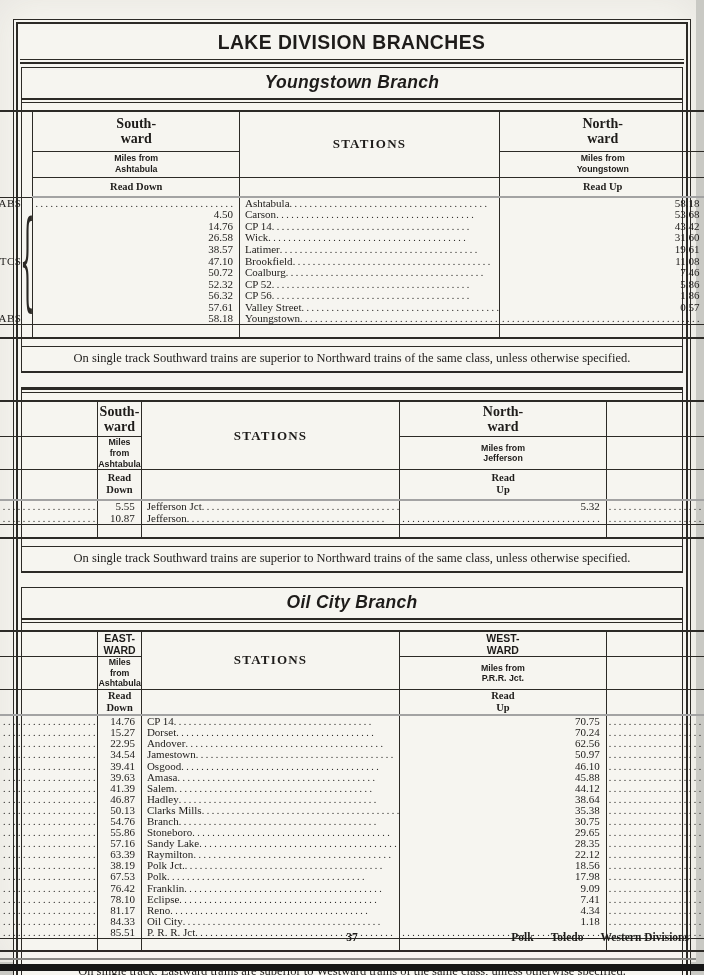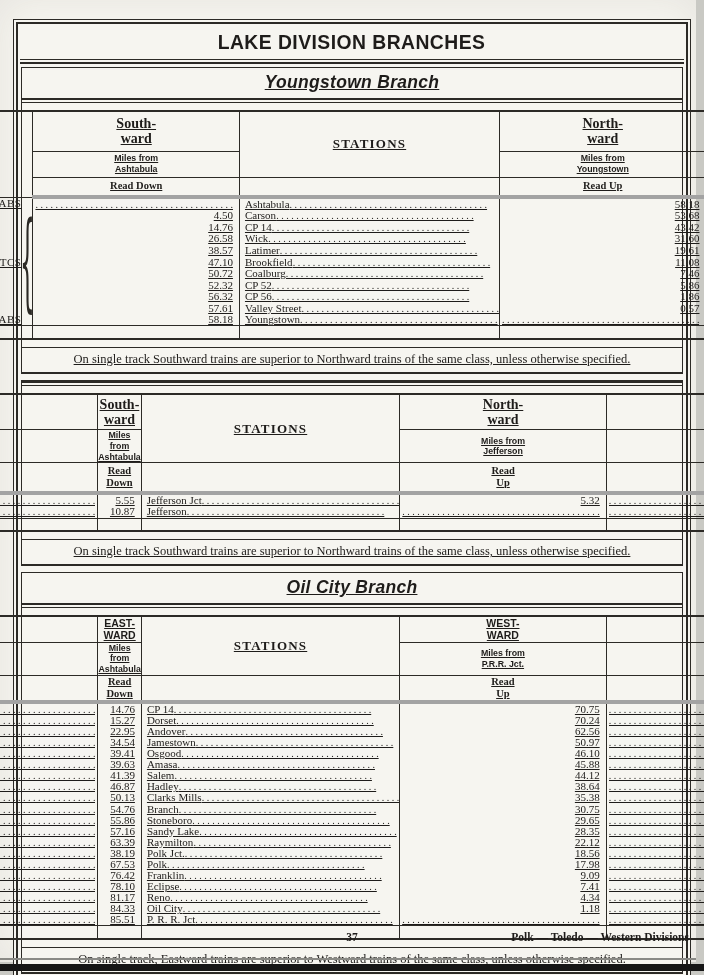--- a/index.html
+++ b/index.html
@@ -49,21 +49,21 @@
   }
   .main-title {
     display:inline-block; transform:scaleX(.92);
     font-family:"Liberation Sans",sans-serif;
     font-weight:bold; font-size:21px; letter-spacing:.5px;
     white-space:nowrap;
   }
   .rule2 { height:5px; border-top:1px solid #2c2a26; border-bottom:2px solid #2c2a26; }
   .rule2b{ height:5px; border-top:2px solid #2c2a26; border-bottom:1px solid #2c2a26; }
 
-  .section { border:1px solid #2c2a26; margin:3px 1px 6px; background:#f6f5f0;text-decoration:underline; }
+  .section { border:1px solid #2c2a26; margin:3px 1px 14px; background:#f6f5f0; }
   .section:last-of-type { margin-bottom:2px; }
   .section-title {
     text-align:center; padding:4px 0 5px;
     font-family:"Liberation Sans",sans-serif;
     font-style:italic; font-weight:bold; font-size:17.5px;
     letter-spacing:.3px;
   }
   .table-area { display:flex; justify-content:center; padding:7px 0 5px; }
   .footnote {
     border-top:1px solid #2c2a26; border-bottom:1px solid #2c2a26;
@@ -73,21 +73,21 @@
 
   
   table.tt { border-collapse:collapse; border:2px solid #2c2a26; table-layout:fixed; }
   .tt td { overflow:hidden; }
   .hc { border:1px solid #2c2a26; text-align:center; vertical-align:middle; }
   .ward  { font-weight:bold; font-size:14px; line-height:1.1; white-space:pre-line; }
   .ward.sans { font-family:"Liberation Sans",sans-serif; font-size:10.5px; line-height:1.15; }
   .miles { font-family:"Liberation Sans",sans-serif; font-weight:bold; font-size:8.8px; line-height:1.2; white-space:pre-line; }
   .read  { font-weight:bold; font-size:10.5px; line-height:1.15; white-space:pre-line; }
   .stations-h { font-weight:bold; font-size:13px; letter-spacing:1.2px; }
-  thead tr:last-child td { border-bottom:4px solid #a3a3a3; }
+  thead tr:last-child td { border-bottom:2px solid #a3a3a3; }
 
   .t0 thead tr:nth-child(1){height:40px} .t0 thead tr:nth-child(2){height:26px} .t0 thead tr:nth-child(3){height:20px}
   .t1 thead tr:nth-child(1){height:36px} .t1 thead tr:nth-child(2){height:28px} .t1 thead tr:nth-child(3){height:30px}
   .t2 thead tr:nth-child(1){height:26px} .t2 thead tr:nth-child(2){height:33px} .t2 thead tr:nth-child(3){height:24px}
 
   .drow { height:11.6px; }
   .t1 .drow { height:12.5px; }
   .t2 .drow { height:11.1px; }
   .drow td {
     border-left:1px solid #2c2a26; border-right:1px solid #2c2a26;

